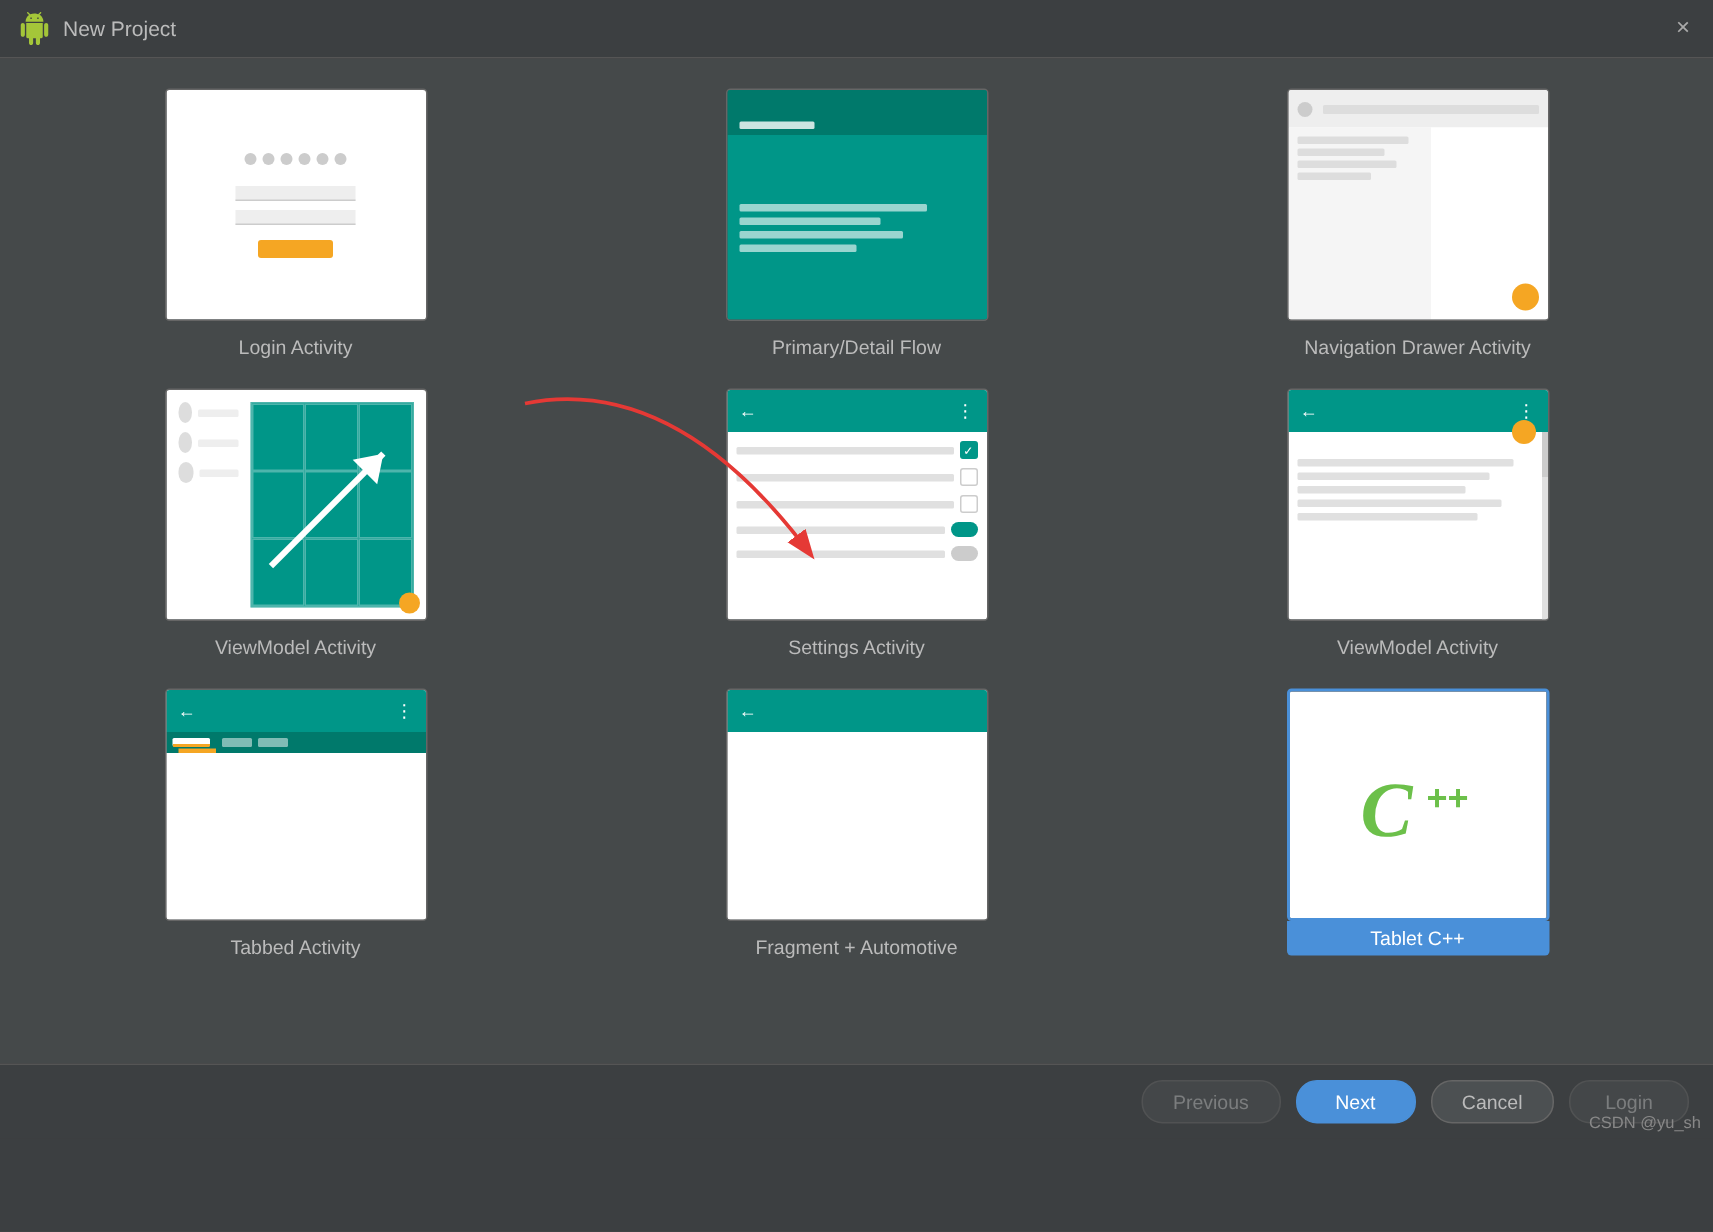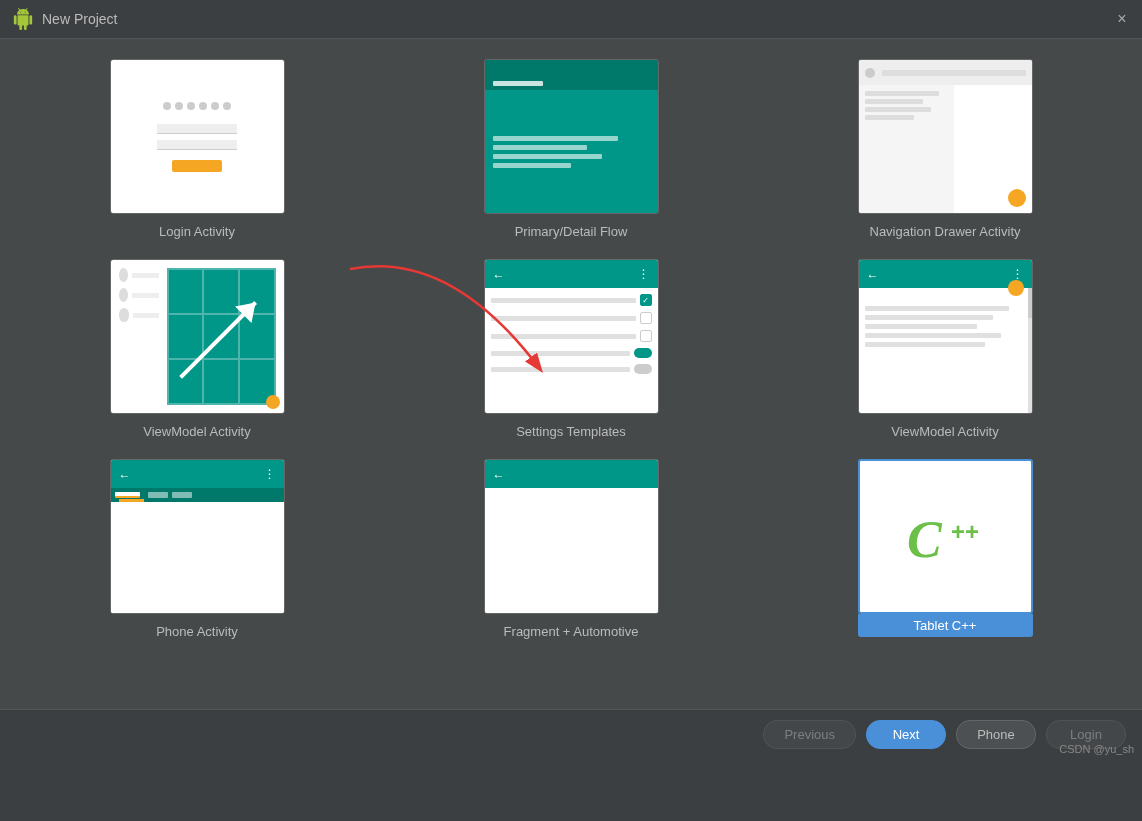--- a/index.html
+++ b/index.html
@@ -663,21 +663,21 @@
                   <div class="sa-line" style="width:45px"></div>
                   <div class="sa-toggle-on"></div>
                 </div>
                 <div class="sa-row">
                   <div class="sa-line" style="width:50px"></div>
                   <div class="sa-toggle-off"></div>
                 </div>
               </div>
             </div>
           </div>
-          <div class="card-label">Settings Templates</div>
+          <div class="card-label">Settings Activity</div>
         </div>
 
         <div class="template-card">
           <div class="card-preview">
             <div class="scrolling-preview">
               <div class="sc-toolbar">
                 <span style="color:white;font-size:12px;">←</span>
                 <span style="color:white;font-size:12px;">⋮</span>
               </div>
               <div class="sc-body">
@@ -706,21 +706,21 @@
               </div>
               <div class="tab-bar">
                 <div class="tab-item-active"></div>
                 <div style="height:3px;background:#f5a623;width:25px;margin-top:2px;position:absolute;margin-left:4px;margin-top:10px;"></div>
                 <div class="tab-item" style="margin-left:4px;"></div>
                 <div class="tab-item"></div>
               </div>
               <div class="tab-body"></div>
             </div>
           </div>
-          <div class="card-label">Phone Activity</div>
+          <div class="card-label">Tabbed Activity</div>
         </div>
 
         <div class="template-card">
           <div class="card-preview">
             <div class="fragment-preview">
               <div class="fv-toolbar">
                 <span class="fv-back">←</span>
               </div>
               <div class="fv-body"></div>
             </div>
@@ -753,19 +753,19 @@
           <path d="M 100 40 Q 200 20 290 140" stroke="#e53935" stroke-width="2.5" fill="none" marker-end="url(#arrowhead)"></path>
         </svg>
       </div>
 
     </div>
   </div>
 
   <div class="bottom-bar">
     <button class="btn disabled" disabled="">Previous</button>
     <button class="btn btn-primary">Next</button>
-    <button class="btn">Phone</button>
+    <button class="btn">Cancel</button>
     <button class="btn disabled" disabled="">Login</button>
   </div>
 
   <div class="watermark">CSDN @yu_sh</div>
 
 </div>
 
 </body></html>

